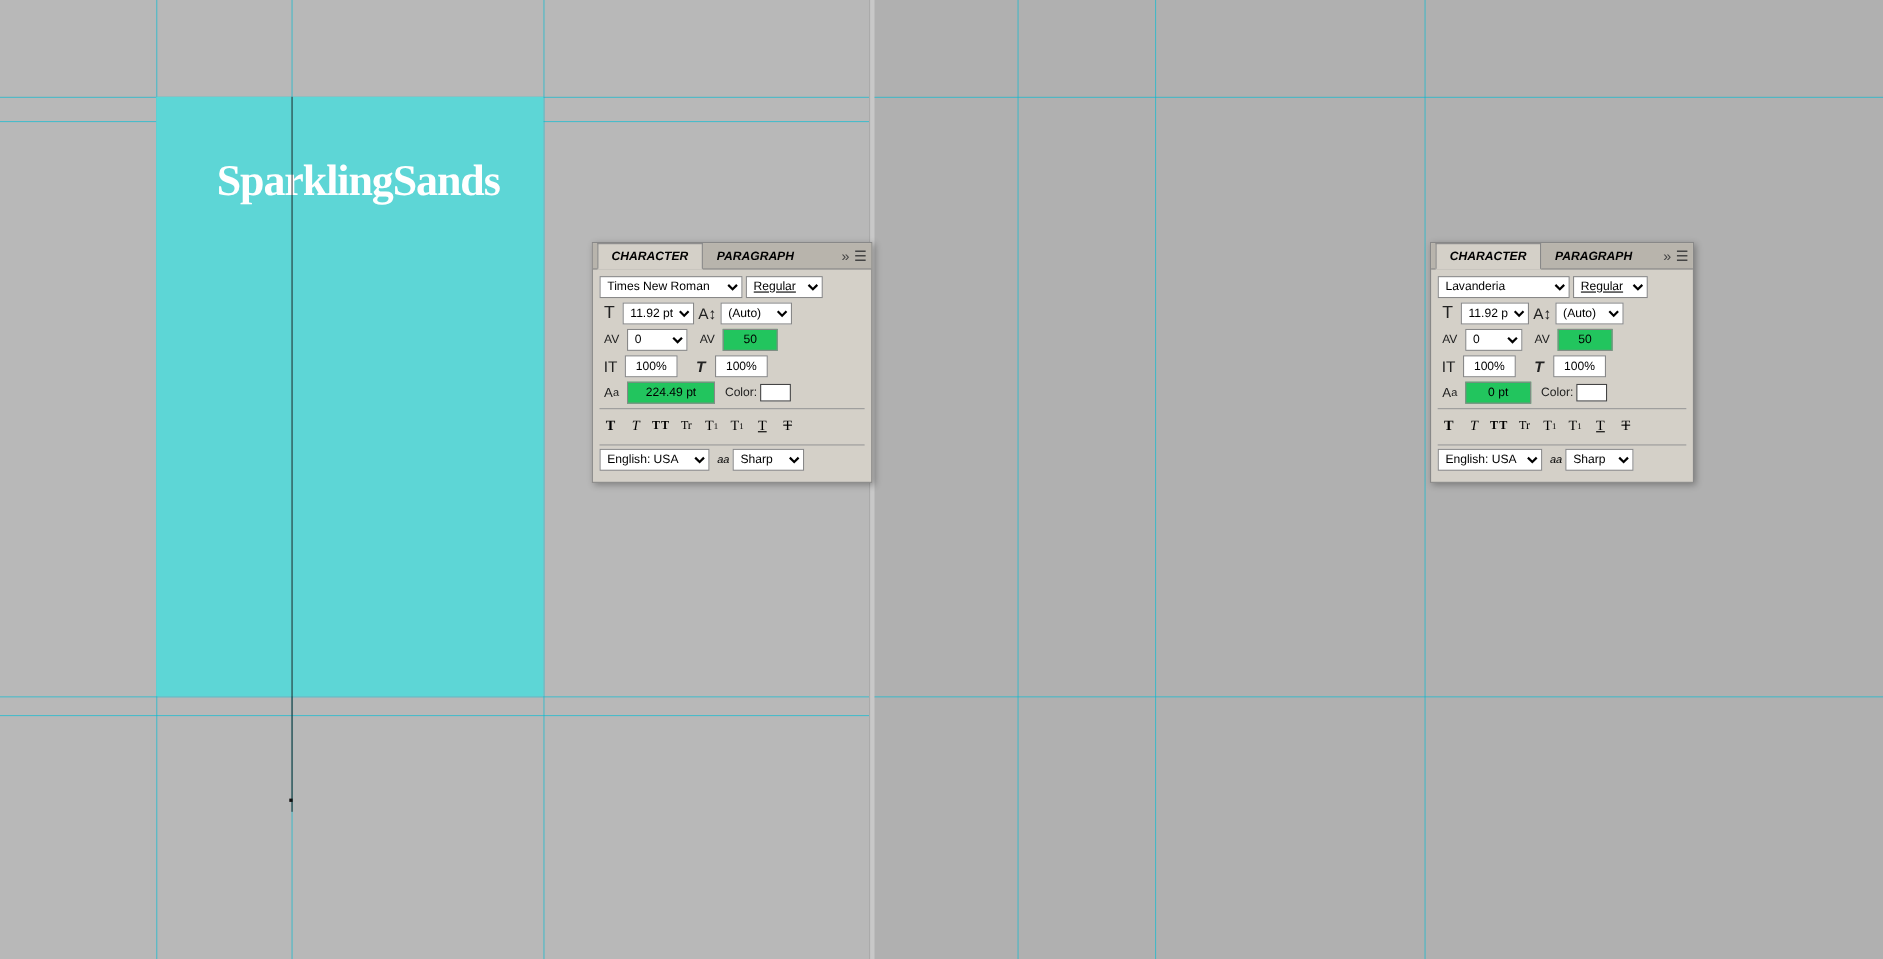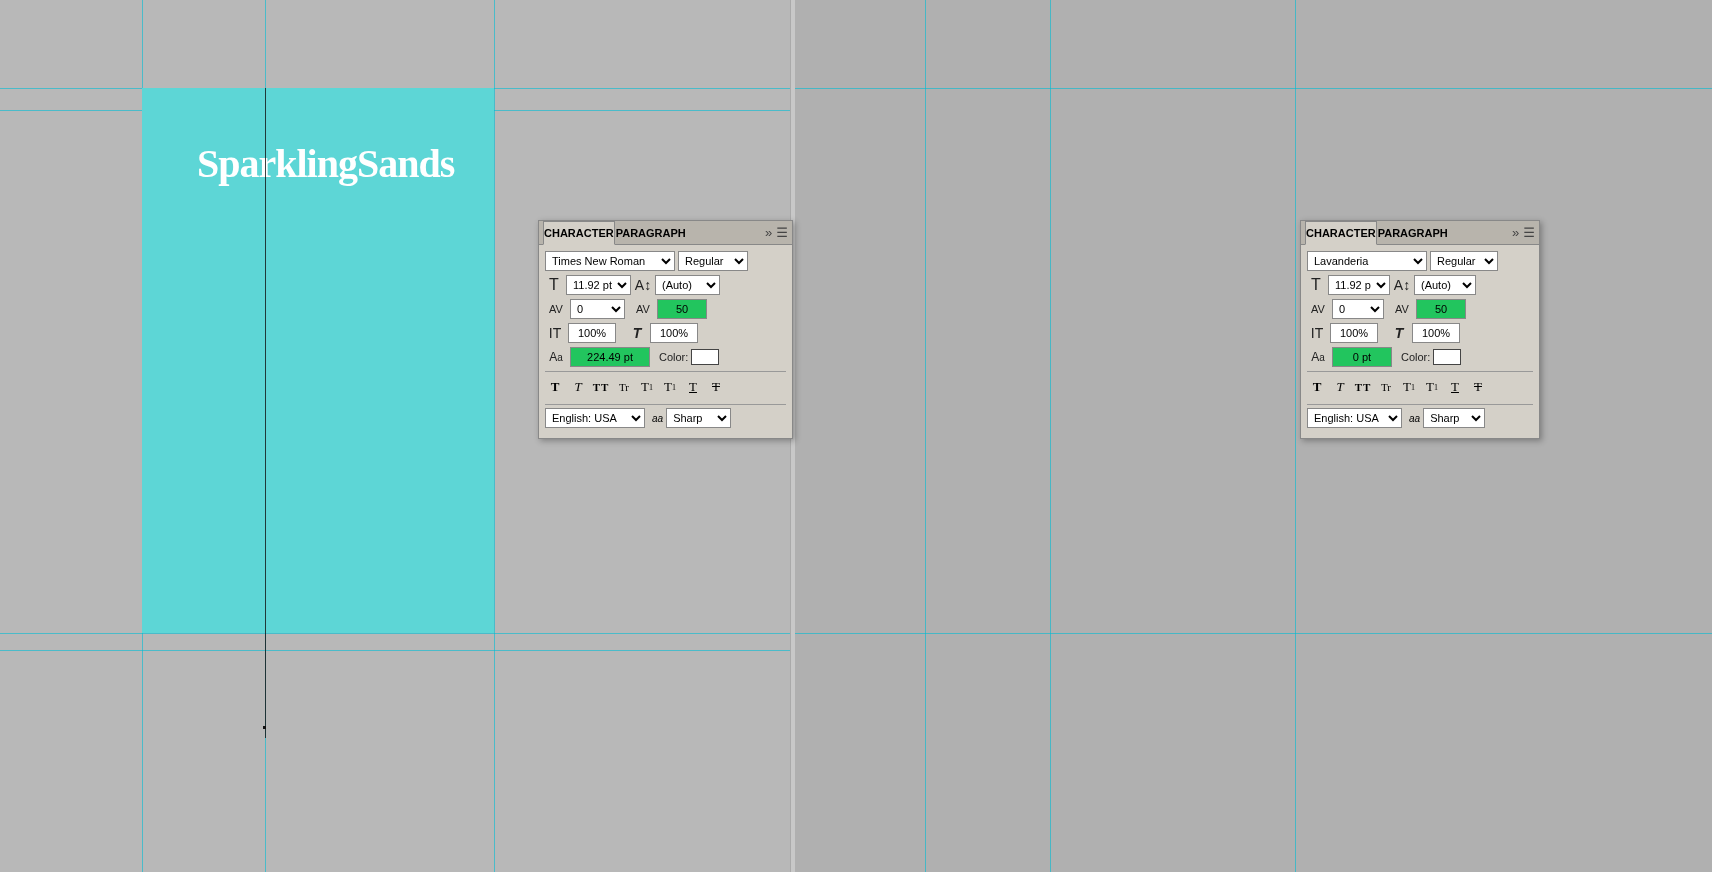--- a/index.html
+++ b/index.html
@@ -102,28 +102,29 @@
 
     .panel-tabs {
       display: flex;
       align-items: center;
       background: #b8b4ac;
       border-bottom: 1px solid #888;
       height: 24px;
       padding: 0 4px;
     }
     .panel-tab {
-      padding: 2px 0;
+      padding: 2px 12px;
       font-size: 11px;
       font-weight: bold;
       cursor: pointer;
       border: 1px solid transparent;
       height: 24px;
       display: flex;
       align-items: center;
+      font-style: italic;
     }
     .panel-tab.active {
       background: #d4d0c8;
       border-color: #888 #888 #d4d0c8 #888;
       border-bottom: 1px solid #d4d0c8;
       margin-bottom: -1px;
     }
     .panel-tab-separator {
       margin-left: auto;
       display: flex;
@@ -154,21 +155,21 @@
 
     .panel-select {
       height: 20px;
       font-size: 11px;
       background: white;
       border: 1px solid #888;
       padding: 0 2px;
       cursor: pointer;
     }
     .panel-select.font-select { width: 130px; }
-    .panel-select.style-select { width: 70px; }
+    .panel-select.style-select { width: 70px; text-decoration: underline; }
     .panel-select.size-select { width: 65px; }
     .panel-select.auto-select { width: 65px; }
     .panel-select.kern-select { width: 55px; }
     .panel-select.lang-select { width: 100px; }
     .panel-select.aa-select { width: 65px; }
 
     
     .panel-select.font-select-r { width: 115px; }
     .panel-select.size-select-r { width: 60px; }
     .panel-select.auto-select-r { width: 60px; }

